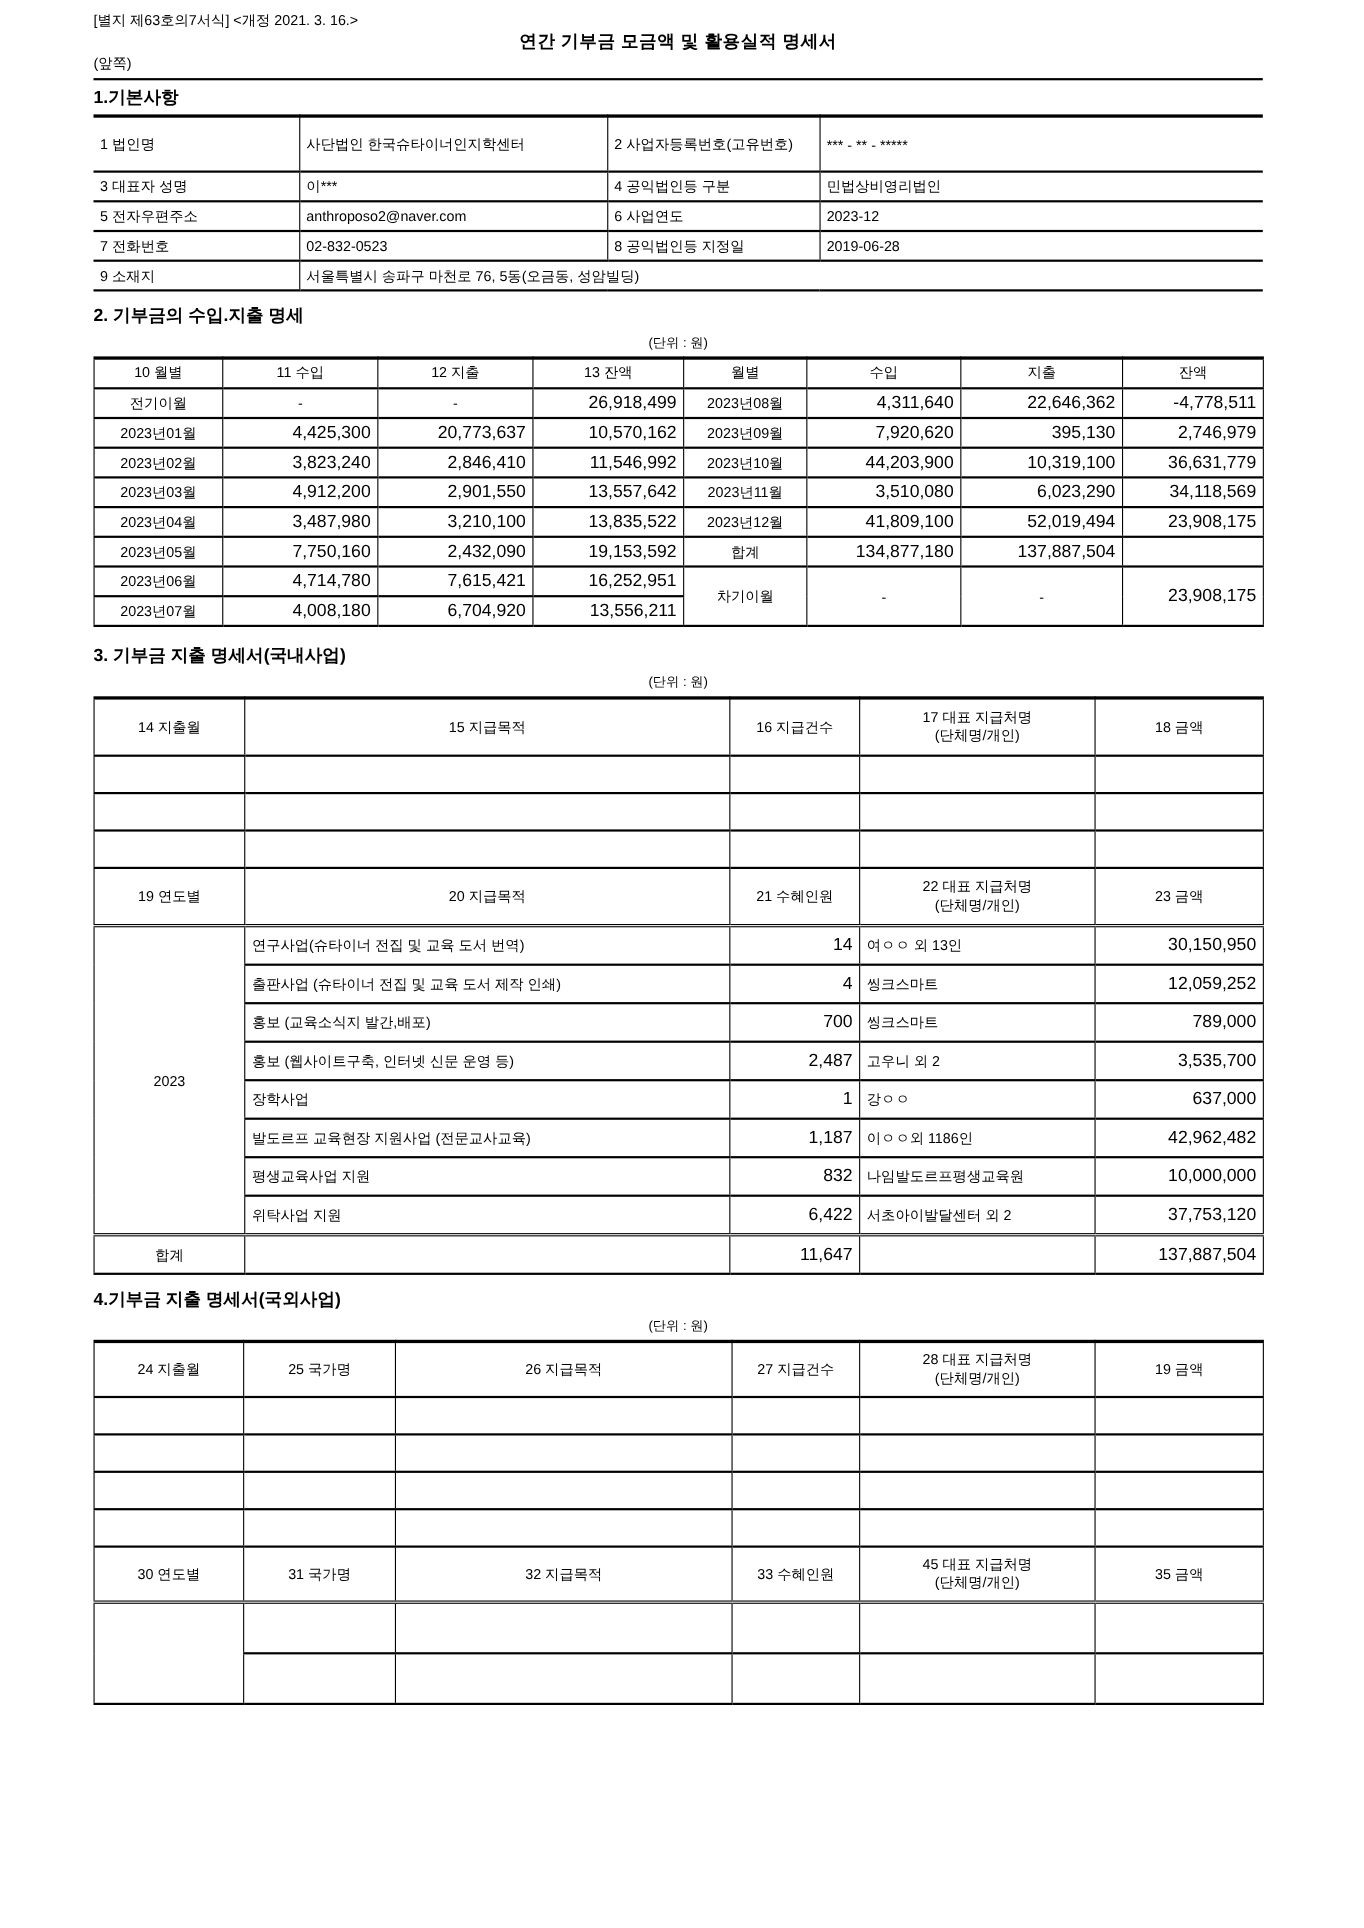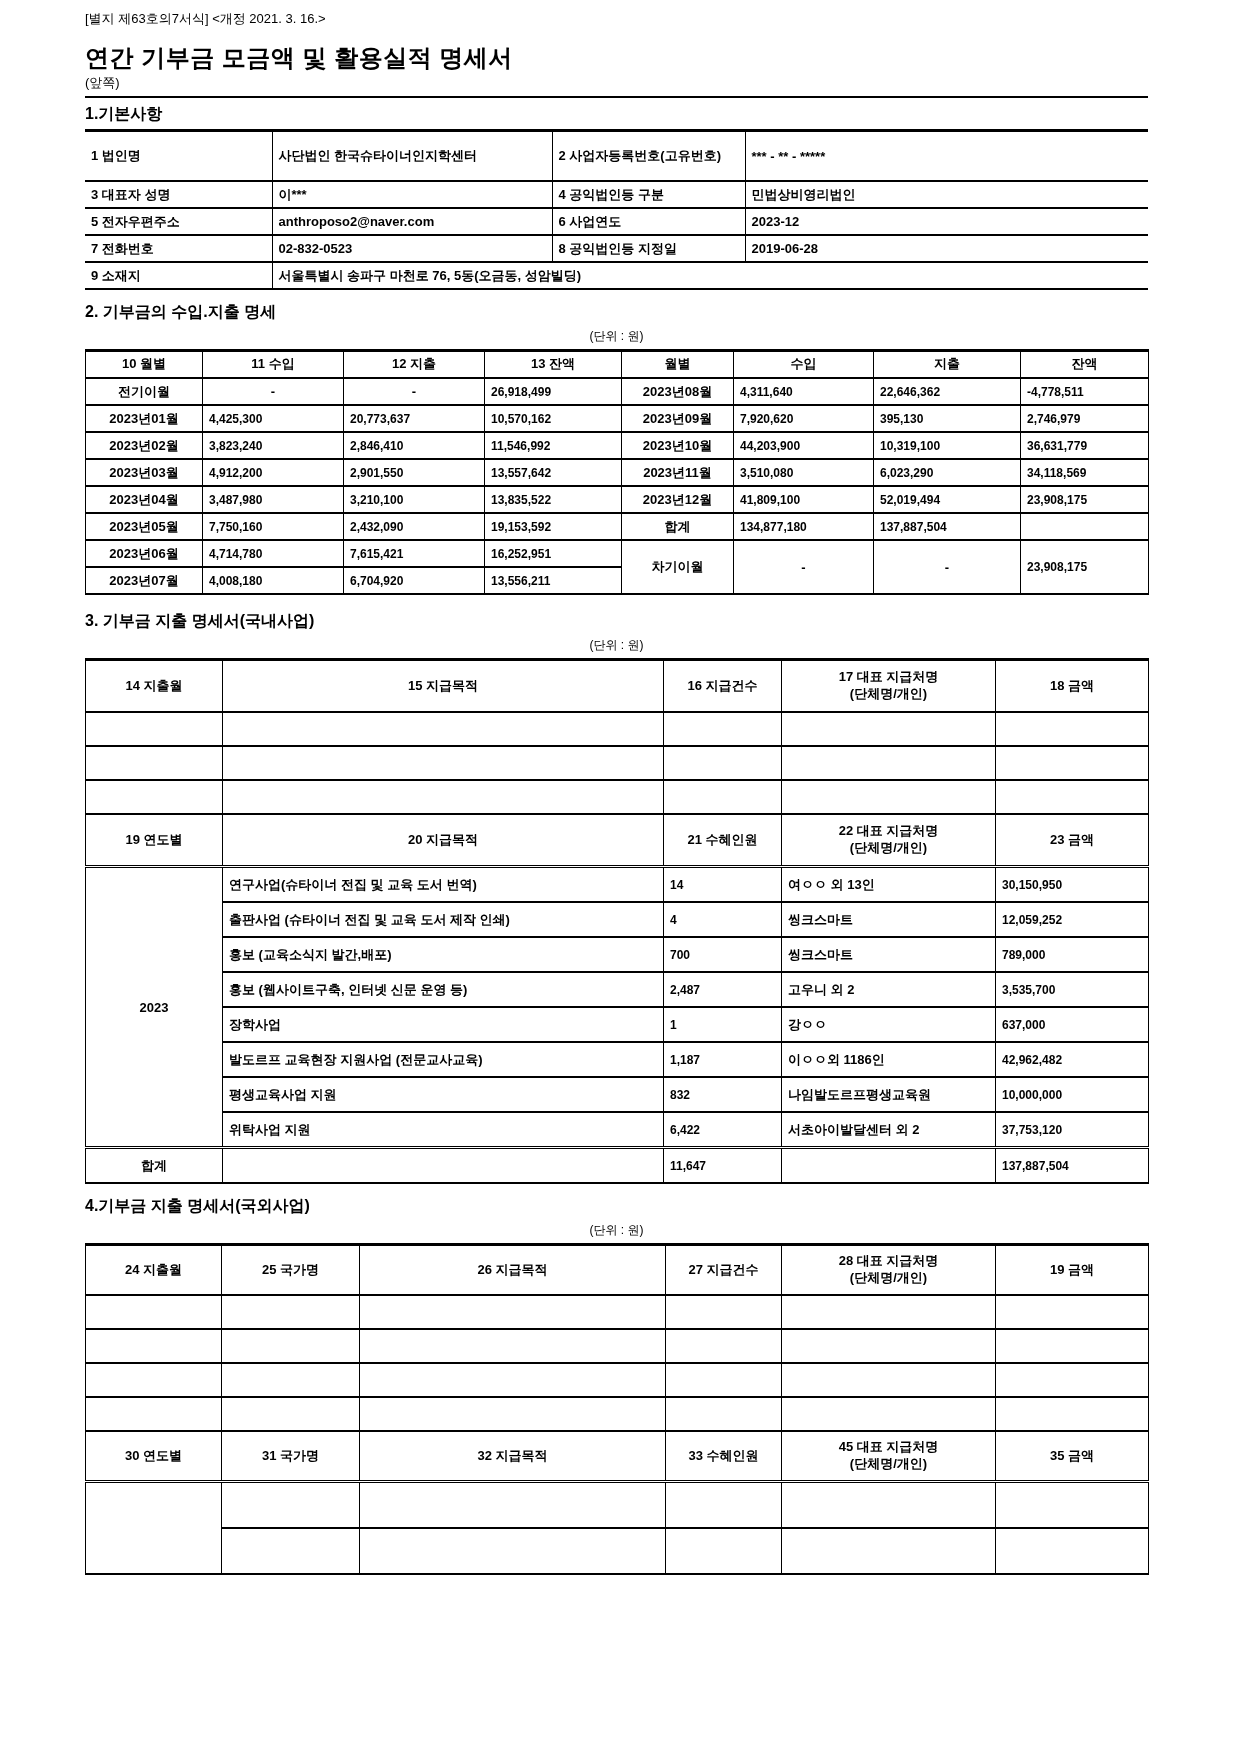--- a/index.html
+++ b/index.html
@@ -4,34 +4,34 @@
 <style>
   html,body{margin:0;padding:0;}
   body{
     width:1240px;height:1753px;box-sizing:border-box;
     padding:10px 92px 0 85px;
     background:#ffffff;color:#000;
     font-family:"Liberation Sans","DejaVu Sans",sans-serif;
     overflow:hidden;
   }
   .meta{font-size:13px;}
-  .title{margin-top:14px;text-align:left;font-size:24px;font-weight:bold;letter-spacing:.5px;}
+  .title{text-align:center;font-size:16px;font-weight:bold;letter-spacing:.5px;}
   .front{margin-top:0;text-align:left;font-size:13px;}
   .toprule{border-top:2px solid #000;margin-top:4px;}
   .sec-h{font-size:16px;font-weight:bold;padding:6px 0 4px 0;}
   .unit{text-align:center;font-size:12px;margin:1px 0 4px 0;}
   table.tbl{border-collapse:collapse;table-layout:fixed;width:1063px;
     border-top:3px solid #000;border-bottom:2px solid #000;
-    border-left:1px solid #000;border-right:1px solid #000;font-weight:bold;}
+    border-left:1px solid #000;border-right:1px solid #000;}
   table.nosides{border-left-style:hidden;border-right-style:hidden;}
   .tbl td{border:1px solid #000;border-top-width:2px;border-bottom-width:2px;
     font-size:13px;padding:2px 6px;overflow:hidden;vertical-align:middle;}
   td.l{text-align:left;}
   td.m{text-align:center;}
-  td.n{font-size:12px;}
+  td.n{text-align:right;font-size:16px;}
   td.hd{text-align:center;white-space:pre-line;line-height:1.3;}
   tr.dbl>td{border-top:3px double #000;}
   
   .t1r1 td{height:44px;}
   .t1r td{height:21px;}
   .t2 td{height:21px;}
   .t3h td{height:46px;}
   .t3e td{height:28px;}
   .t3d td{height:29px;margin-left:23px;}
   .t4h td{height:44px;}

